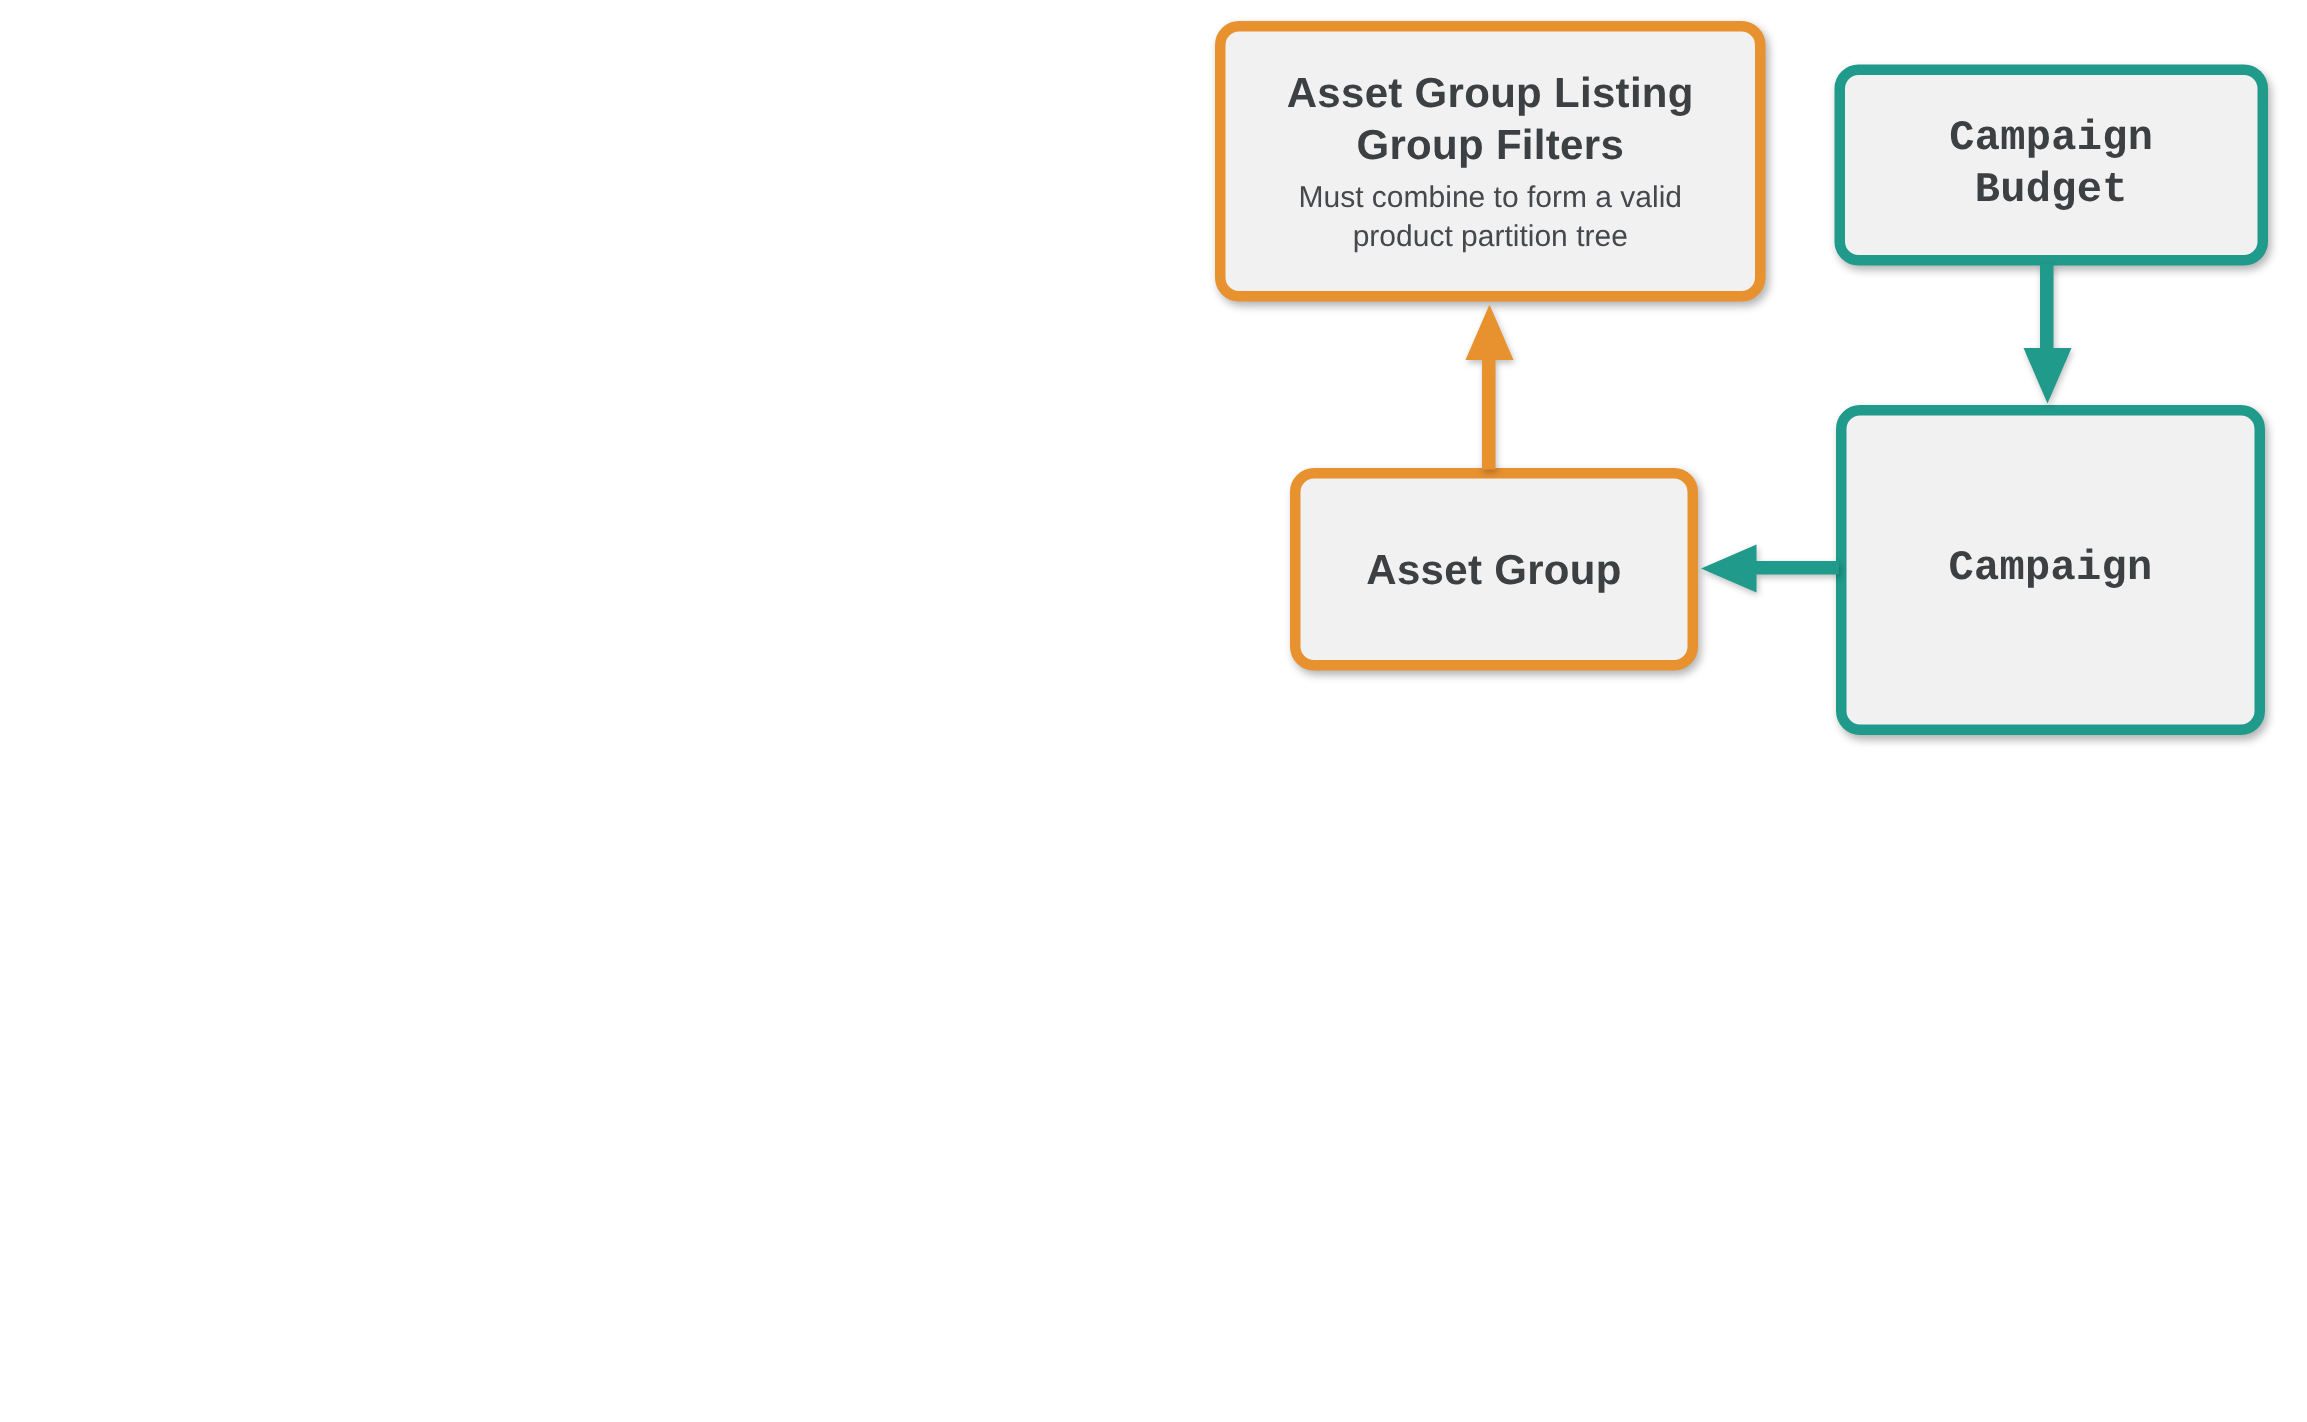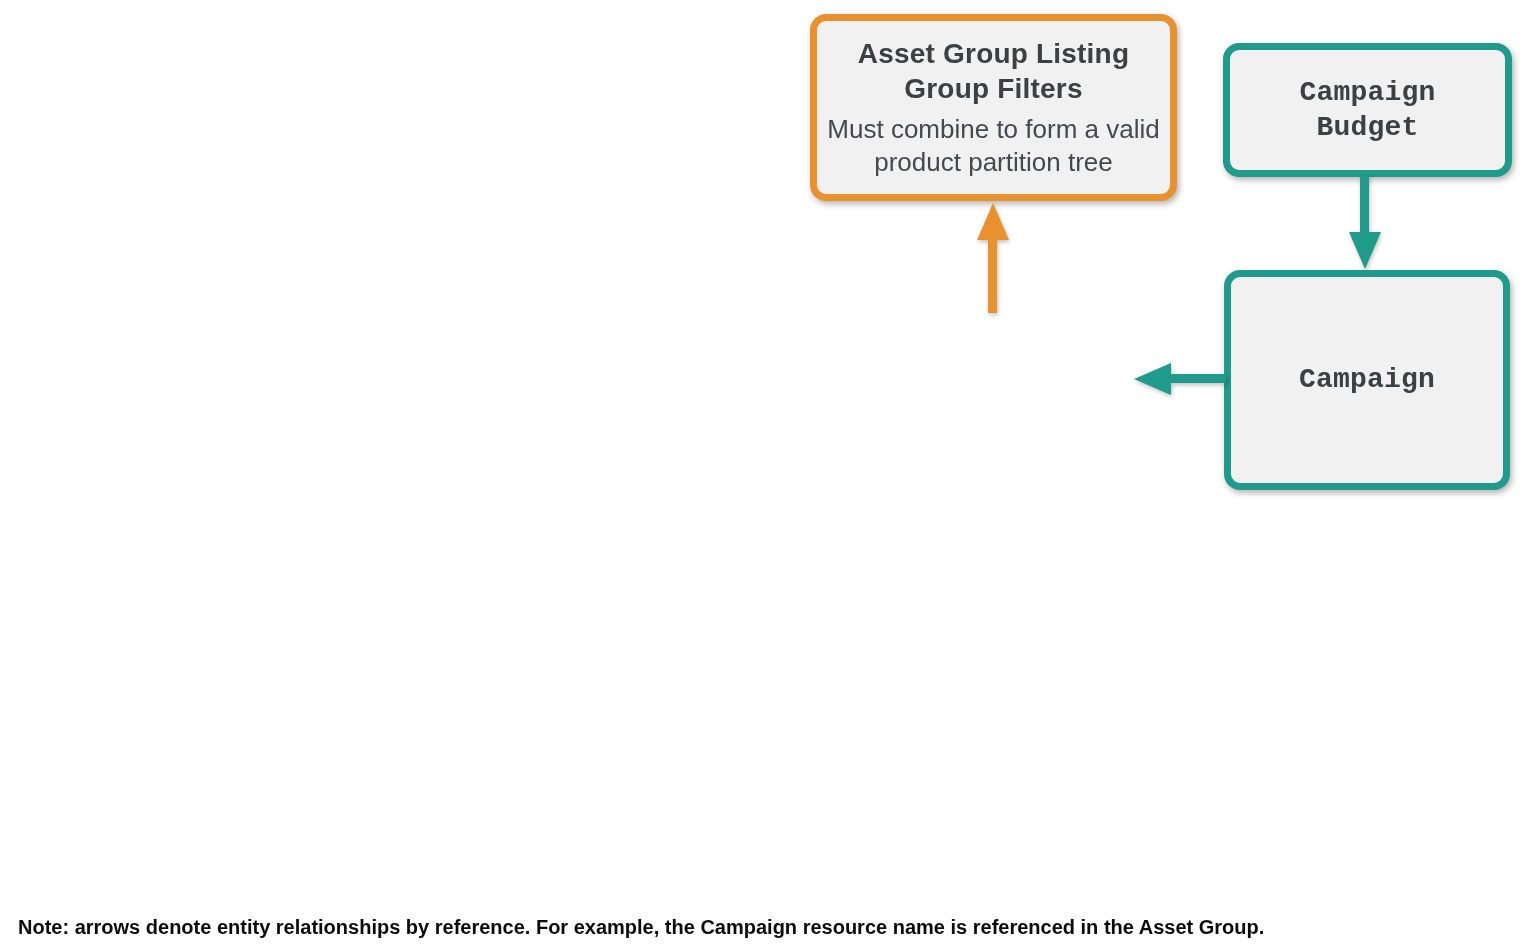--- a/index.html
+++ b/index.html
@@ -34,21 +34,21 @@
   .node-title {
     color: var(--title_text, #3C4043);
     font-size: 28px;
     font-weight: 700;
     line-height: 1.26;
     white-space: pre-line;
     letter-spacing: 0.2px;
   }
   .node-subtitle {
     color: var(--subtitle_text, #45484C);
-    font-size: 26px;
+    font-size: 20px;
     font-weight: 400;
     line-height: 1.27;
     white-space: pre-line;
     margin-top: 6px;
   }
   .node-subtitle:empty { display: none; margin-top: 0; }
 
   .arrow { position: absolute; filter: drop-shadow(1px 2px 2px rgba(0,0,0,0.25)); }
   .shaft { position: absolute; }
   .head  { position: absolute; width: 0; height: 0; }
@@ -97,35 +97,38 @@
     <div class="node-subtitle">Must combine to form a valid
 product partition tree</div>
   </div>
 
   <div class="node teal" style="left:1223px; top:43px; width:289px; height:134px;">
     <div class="node-title">Campaign
 Budget</div>
 
   </div>
 
+  <div class="node orange" style="left:860px; top:312px; width:272px; height:135px;">
+    <div class="node-title">Asset Group</div>
+
+  </div>
 
   <div class="node teal" style="left:1224px; top:270px; width:286px; height:220px;">
     <div class="node-title">Campaign</div>
   </div>
 
   <div class="arrow">
     <div class="shaft arrow-up-shaft"></div>
     <div class="head arrow-up-head"></div>
   </div>
 
   <div class="arrow">
     <div class="shaft arrow-down-shaft"></div>
     <div class="head arrow-down-head"></div>
   </div>
 
   <div class="arrow">
     <div class="shaft arrow-left-shaft"></div>
     <div class="head arrow-left-head"></div>
   </div>
 
-  <div class="note">Note: arrows denote entity relationships by reference. For example, the Campaign resource name is referenced in the Asset Group.</div>
 
 </div>
 
 </body></html>

